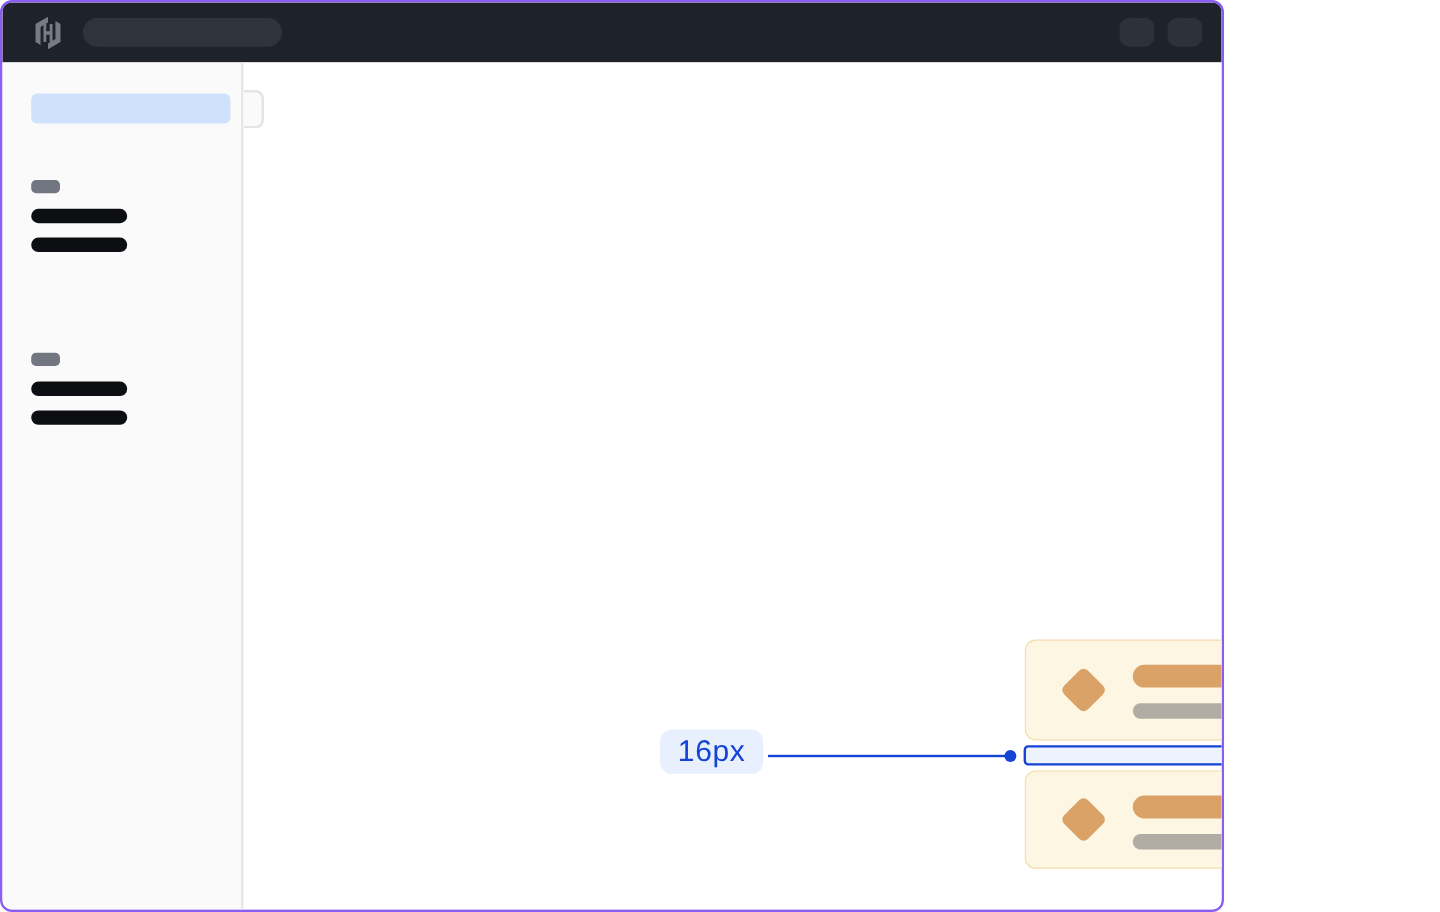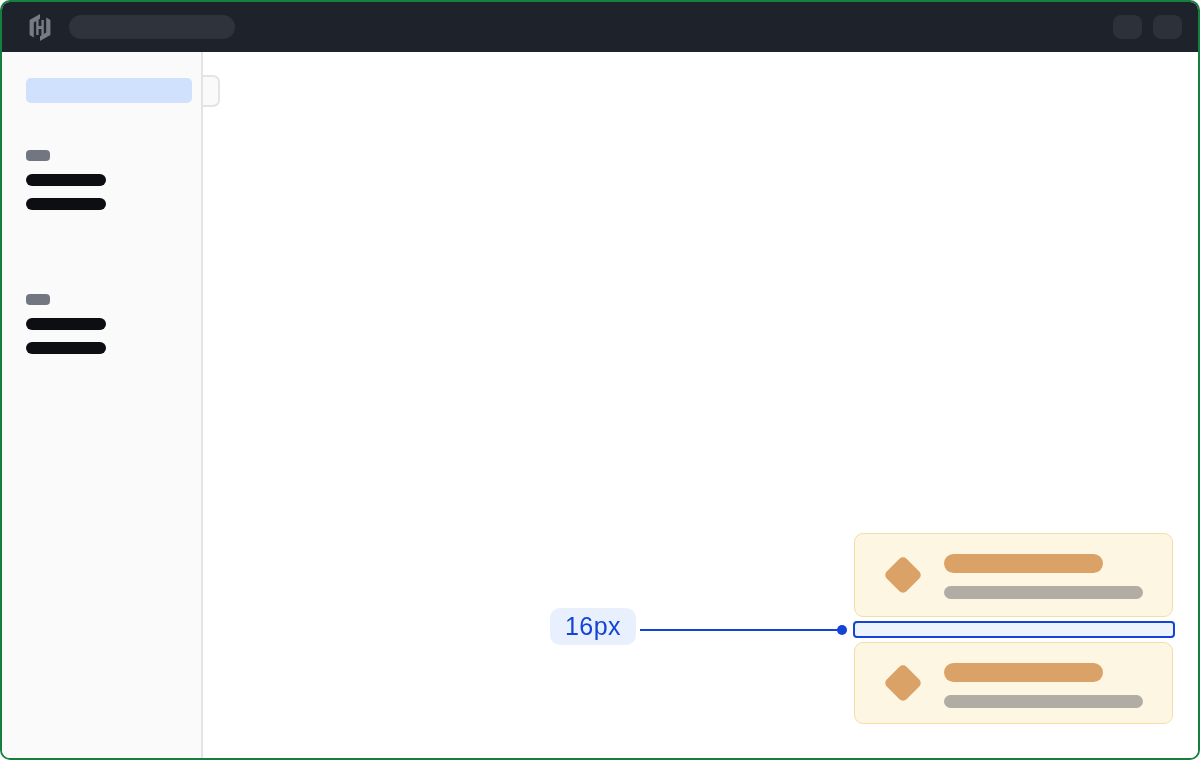--- a/index.html
+++ b/index.html
@@ -4,22 +4,22 @@
 <style>
   * { margin: 0; padding: 0; box-sizing: border-box; }
   html, body {
     width: 1200px; height: 760px;
     background: #ffffff;
     font-family: "Liberation Sans", sans-serif;
   }
   
   .window {
     position: relative;
-    width: 1200px; height: 760px;
-    border: 2px solid #15803d;
+    width: 1020px; height: 760px;
+    border: 2px solid #8b5cf6;
     border-radius: 10px;
     background: #ffffff;
     overflow: hidden;
   }
   
   .topnav {
     position: relative;
     height: 50px;
     background: #1e222a;
     display: flex;

